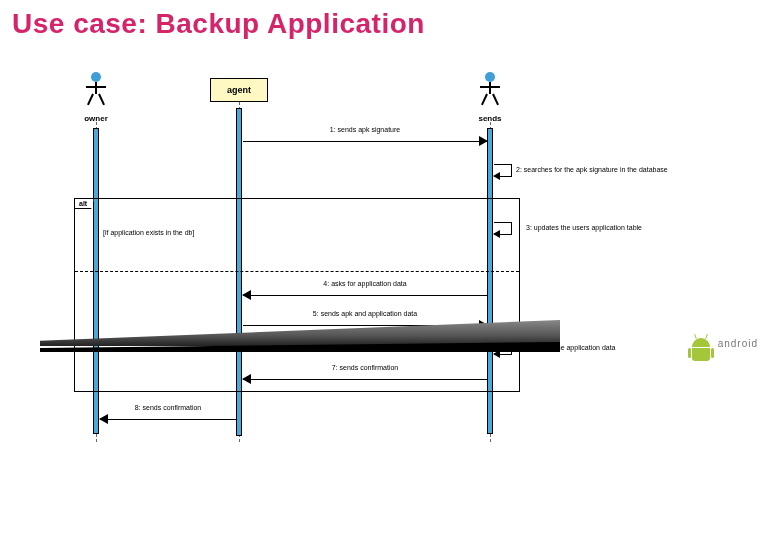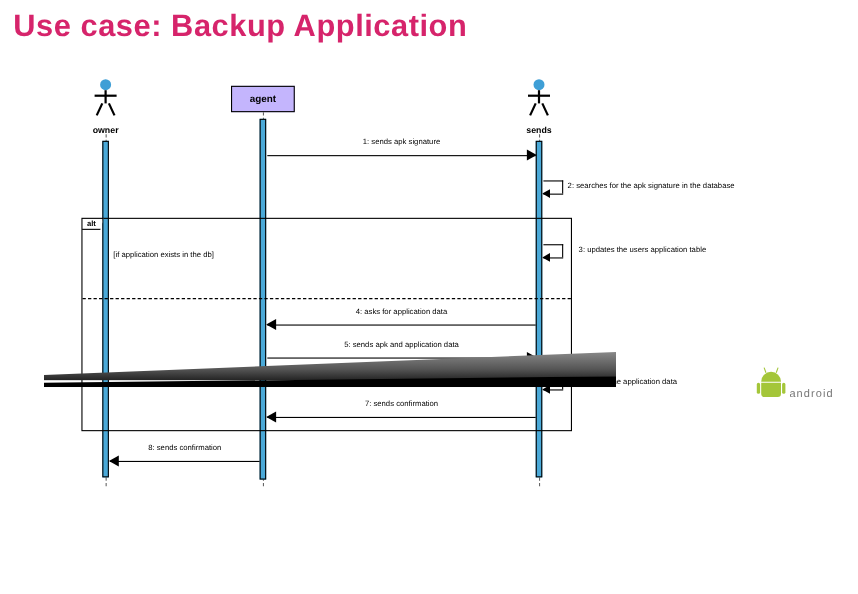--- a/index.html
+++ b/index.html
@@ -39,21 +39,21 @@
   }
   .actor-icon .legs::before, .actor-icon .legs::after {
     content: ""; position: absolute; width: 2px; height: 12px; background: #000; top: 12px;
   }
   .actor-icon .legs::before { left: 8px; transform: rotate(25deg); transform-origin: top; }
   .actor-icon .legs::after  { left: 14px; transform: rotate(-25deg); transform-origin: top; }
   .actor-label {
     font-size: 8px; font-weight: bold; margin-top: 2px;
   }
   .object-box {
-    position: absolute; background: #c4b5fd; border: 1px solid #000;
+    position: absolute; background: #fef9c3; border: 1px solid #000;
     font-size: 9px; font-weight: bold; text-align: center; padding: 6px 16px;
   }
   .alt-frame {
     position: absolute; border: 1px solid #000; background: transparent;
   }
   .alt-tab {
     position: absolute; left: -1px; top: -1px; background: #fff; border: 1px solid #000;
     font-size: 7px; font-weight: bold; padding: 1px 6px 1px 4px;
     clip-path: polygon(0 0, 100% 0, 85% 100%, 0 100%);
   }
@@ -94,21 +94,21 @@
   .wedge {
     position: absolute; left: 40px; bottom: 46px; width: 520px; height: 26px;
     background: linear-gradient(180deg, #888 0%, #555 60%, #222 100%);
     clip-path: polygon(0 80%, 100% 0, 100% 100%, 0 100%);
   }
   .wedge2 {
     position: absolute; left: 40px; bottom: 40px; width: 520px; height: 10px; background: #000;
     clip-path: polygon(0 60%, 100% 0, 100% 100%, 0 100%);
   }
   .android {
-    position: absolute; right: 22px; bottom: 28px; display: flex; align-items: flex-end; gap: 6px;
+    position: absolute; right: 22px; bottom: 28px; display: flex; align-items: flex-start; gap: 6px;
   }
   .droid {
     width: 22px; height: 26px; position: relative;
   }
   .droid .hd {
     width: 18px; height: 9px; background: #a4c639; border-radius: 9px 9px 0 0; margin: 0 auto; position: relative;
   }
   .droid .hd::before, .droid .hd::after {
     content:""; position:absolute; width:1px; height:5px; background:#a4c639; top:-4px;
   }

